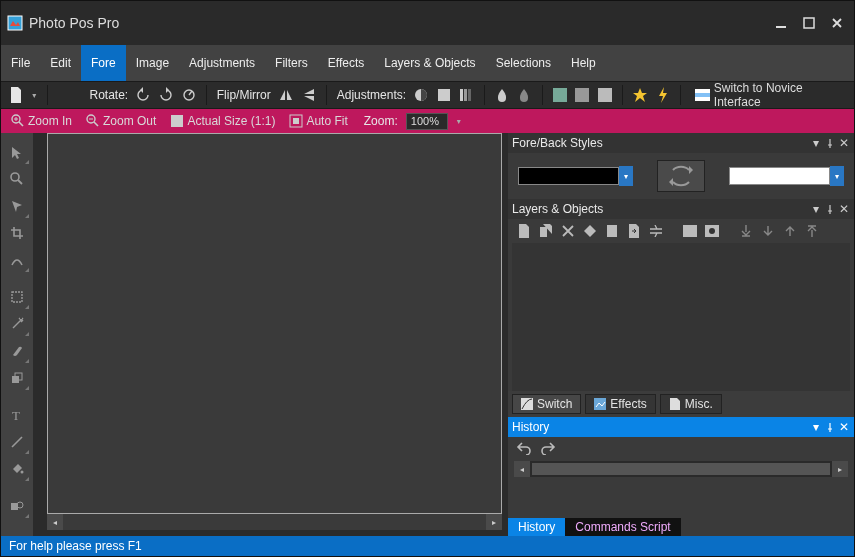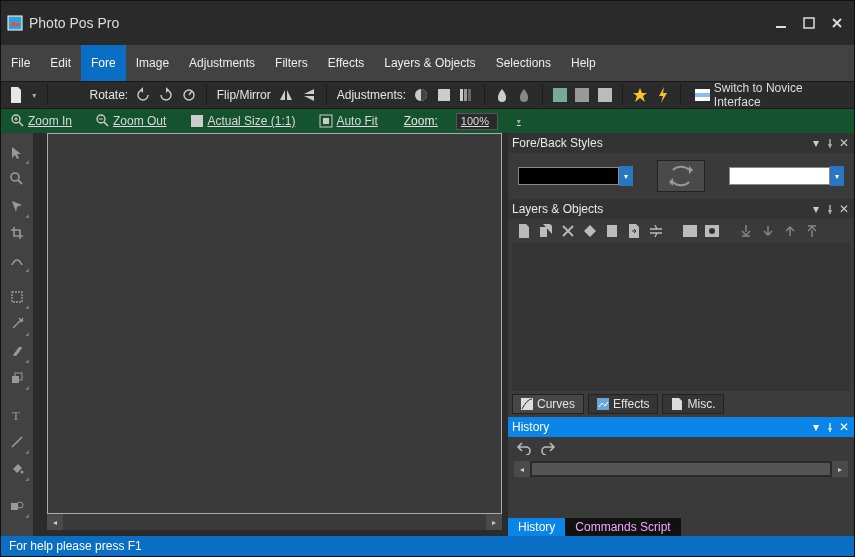--- a/index.html
+++ b/index.html
@@ -22,21 +22,21 @@
   .toolbar1 { height: 28px; background: #2b2b2b; border-top:1px solid #1a1a1a; border-bottom:1px solid #1a1a1a; display: flex; align-items: center; padding: 0 6px; gap: 4px; }
   .label { color: #e6e6e6; font-size: 12px; padding: 0 2px; }
   .iconbtn { width: 20px; height: 20px; display:flex; align-items:center; justify-content:center; color:#ccc; }
   .dd { width:10px; height:18px; display:flex; align-items:center; justify-content:center;}
   .dd::after { content:"▾"; font-size:8px; color:#aaa; }
   .sep { width:1px; height:20px; background:#1a1a1a; margin:0 4px; }
   .novice { display:flex; align-items:center; gap:4px; padding:0 6px;}
   .novice .flag { width:16px; height:12px; background: linear-gradient(to bottom, #fff 33%, #82c0f5 33%, #82c0f5 66%, #fff 66%);}
   
   
-  .toolbar2 { height: 24px; background: #14532d; display: flex; align-items: center; padding: 0 6px; gap: 16px; text-decoration: underline; }
+  .toolbar2 { height: 24px; background: #be185d; display: flex; align-items: center; padding: 0 6px; gap: 6px; }
   .toolbar2 .tb2btn { display:flex; align-items:center; gap:3px; padding: 0 4px; color:#d9d9d9; font-size:12px;}
   .zoomin { width:42px; height:17px; background:#2a2a2a; border:1px solid #555; color:#ddd; font-size:11px; padding:0 4px; display:flex; align-items:center;}
   
   
   .main { flex: 1; display: flex; min-height: 0; }
   .tools { width: 32px; background: #424242; display: flex; flex-direction: column; align-items: center; padding-top: 6px; gap: 0; }
   .tool { width:26px; height:26px; display:flex; align-items:center; justify-content:center; color:#888; position:relative; margin-bottom:1px;}
   .tool .tri { position:absolute; right:1px; bottom:1px; width:0; height:0; border-right:4px solid #777; border-top:4px solid transparent;}
   .canvas-area { flex: 1; background: #2b2b2b; padding: 0 6px 6px 14px; display:flex; flex-direction:column; }
   .canvas-frame { flex:1; border:1px solid #aaa; background:#3a3a3a; margin-top:0; position:relative; overflow:hidden;}
@@ -474,21 +474,21 @@
               </svg>
             </span>
         </div>
         <div class="layers-list"></div>
         <div class="tabs">
           <div class="tab active">
               <svg width="12" height="12">
                 <rect width="12" height="12" fill="#ddd"></rect>
                 <path d="M1 11 Q6 1 11 1" stroke="#333" fill="none"></path>
               </svg>
-              <span>Curves</span>
+              <span>Switch</span>
             </div>
           <div class="tab">
               <svg width="12" height="12">
                 <rect width="12" height="12" fill="#6aa7d8"></rect>
                 <path d="M2 9 L5 5 L8 8 L11 4" stroke="#fff" fill="none"></path>
               </svg>
               <span>Effects</span>
             </div>
           <div class="tab">
               <svg width="12" height="12">

